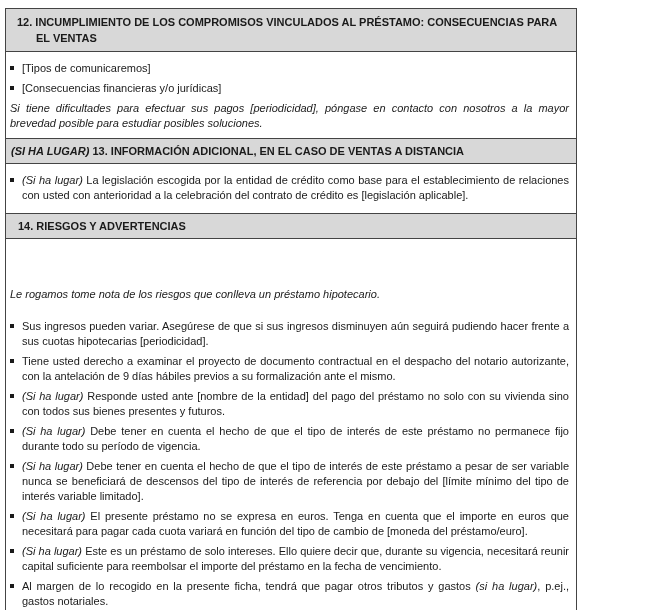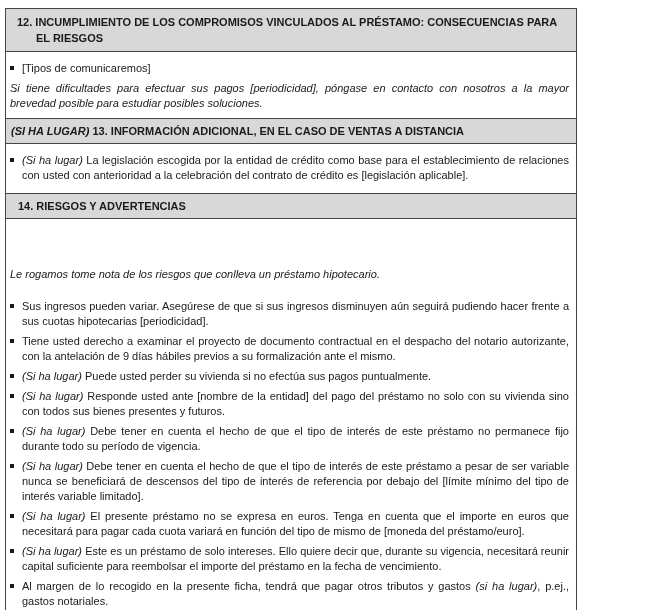--- a/index.html
+++ b/index.html
@@ -65,50 +65,50 @@
   }
   .seg-i  { font-style: italic; }
   .seg-b  { font-weight: normal; }
   .seg-bi { font-weight: bold; font-style: italic; }
 </style>
 </head>
 <body>
 
 <div class="doc">
 
-  <div class="sec-header hang"><span>12. INCUMPLIMIENTO DE LOS COMPROMISOS VINCULADOS AL PRÉSTAMO: CONSECUENCIAS PARA</span><br><span>EL RIESGOS</span></div>
+  <div class="sec-header hang"><span>12. INCUMPLIMIENTO DE LOS COMPROMISOS VINCULADOS AL PRÉSTAMO: CONSECUENCIAS PARA</span><br><span>EL VENTAS</span></div>
 
   <div class="sec-body">
     <div class="li"><span class="marker"></span><span>[Tipos de comunicaremos]</span></div>
+    <div class="li"><span class="marker"></span><span>[Consecuencias financieras y/o jurídicas]</span></div>
     <div class="para">Si tiene dificultades para efectuar sus pagos [periodicidad], póngase en contacto con nosotros a la mayor brevedad posible para estudiar posibles soluciones.</div>
   </div>
 
   <div class="sec-header flat13"><span class="seg-bi">(SI HA LUGAR)</span><span> 13. INFORMACIÓN ADICIONAL, EN EL CASO DE VENTAS A DISTANCIA</span></div>
 
   <div class="sec-body">
     <div class="li"><span class="marker"></span><span class="seg-i">(Si ha lugar)</span><span> La legislación escogida por la entidad de crédito como base para el establecimiento de relaciones con usted con anterioridad a la celebración del contrato de crédito es [legislación aplicable].</span></div>
   </div>
 
   <div class="sec-header flat14"><span>14. RIESGOS Y ADVERTENCIAS</span></div>
 
   <div class="sec-body risks">
     <div class="para intro">Le rogamos tome nota de los riesgos que conlleva un préstamo hipotecario.</div>
 
     <div class="li"><span class="marker"></span><span>Sus ingresos pueden variar. Asegúrese de que si sus ingresos disminuyen aún seguirá pudiendo hacer frente a sus cuotas hipotecarias [periodicidad].</span></div>
 
     <div class="li"><span class="marker"></span><span>Tiene usted derecho a examinar el proyecto de documento contractual en el despacho del notario autorizante, con la antelación de 9 días hábiles previos a </span><span class="seg-b">su formalización</span><span> ante el mismo.</span></div>
 
-    <div class="li"><span class="marker"></span><span class="seg-i">(Si ha lugar)</span><span class="seg-b"> Puede</span><span> usted perder su vivienda si no efectúa sus pagos puntualmente.</span></div>
 
     <div class="li"><span class="marker"></span><span class="seg-i">(Si ha lugar)</span><span> Responde usted ante [nombre de la entidad] del pago del préstamo no solo con su vivienda sino con todos sus bienes presentes y futuros.</span></div>
 
     <div class="li"><span class="marker"></span><span class="seg-i">(Si ha lugar)</span><span> Debe tener en cuenta el hecho de que el tipo de interés de este préstamo no permanece fijo durante todo su período de vigencia.</span></div>
 
     <div class="li"><span class="marker"></span><span class="seg-i">(Si ha lugar)</span><span> Debe tener en cuenta el hecho de que el tipo de interés de este préstamo a pesar de ser variable nunca se beneficiará de descensos del tipo de interés de referencia por debajo del [límite mínimo del tipo de </span><span class="seg-b">interés</span><span> variable limitado].</span></div>
 
-    <div class="li"><span class="marker"></span><span class="seg-i">(Si ha lugar)</span><span> El presente préstamo no se expresa en euros. Tenga en cuenta que el importe en euros que necesitará para pagar cada cuota variará en función del tipo de mismo de [moneda del préstamo/euro].</span></div>
+    <div class="li"><span class="marker"></span><span class="seg-i">(Si ha lugar)</span><span> El presente préstamo no se expresa en euros. Tenga en cuenta que el importe en euros que necesitará para pagar cada cuota variará en función del tipo de cambio de [moneda del préstamo/euro].</span></div>
 
     <div class="li"><span class="marker"></span><span class="seg-i">(Si ha lugar)</span><span> Este es un préstamo de solo intereses. Ello quiere decir que, durante su vigencia, necesitará reunir capital suficiente para reembolsar el importe del préstamo en la fecha de vencimiento.</span></div>
 
     <div class="li"><span class="marker"></span><span>Al margen de lo recogido en la presente ficha, tendrá que pagar otros tributos y gastos </span><span class="seg-i">(si ha lugar)</span><span>, p.ej., gastos notariales.</span></div>
   </div>
 
 </div>
 
 </body></html>

